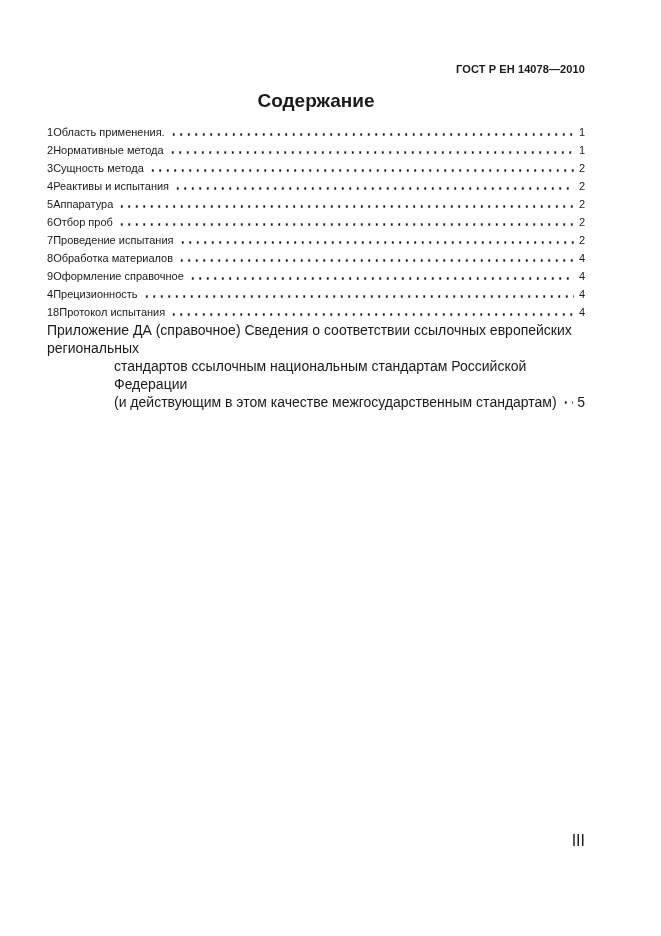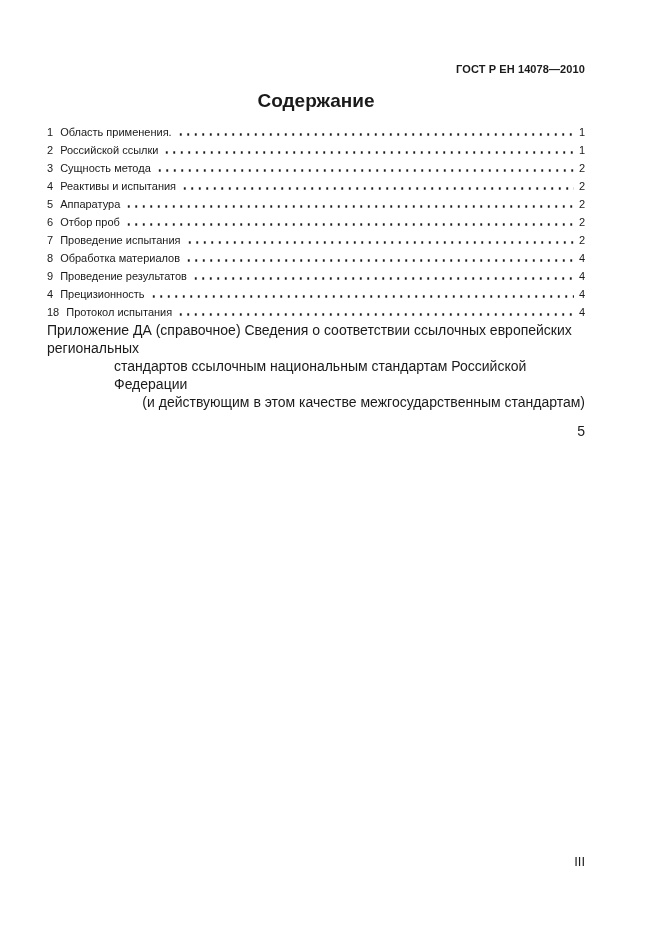--- a/index.html
+++ b/index.html
@@ -42,21 +42,20 @@
     display: flex;
     align-items: baseline;
     line-height: 18px;
     white-space: nowrap;
   }
   .toc-num {
     flex: 0 0 auto;
   }
   .toc-label {
     flex: 0 0 auto;
-    margin-left: 7px;
   }
   .leader {
     flex: 1 1 auto;
     align-self: baseline;
     height: 11px;
     margin: 0 4px 0 5px;
     background-image: radial-gradient(circle, #1a1a1a 1px, rgba(0,0,0,0) 1.35px);
     background-size: 7.5px 3px;
     background-repeat: repeat-x;
     background-position: left bottom;
@@ -70,27 +69,26 @@
     font-size: 14px;
     line-height: 18px;
   }
   .appendix-line-indent {
     margin-left: 67px;
   }
   .appendix-last {
     display: flex;
     align-items: flex-end;
     white-space: nowrap;
-    flex-direction: column;
   }
   .footer-page-num {
     position: absolute;
     right: 76px;
-    bottom: 68px;
-    font-size: 13px;
+    bottom: 89px;
+    font-size: 16px;
     line-height: 13px;
   }
 </style>
 </head>
 <body>
 
 <div class="page">
 
   <div class="doc-header">ГОСТ Р ЕН 14078—2010</div>
 
@@ -100,21 +98,21 @@
 
     <div class="toc-row">
       <span class="toc-num">1</span>
       <span class="toc-label">Область применения.</span>
       <span class="leader"></span>
       <span class="toc-page">1</span>
     </div>
 
     <div class="toc-row">
       <span class="toc-num">2</span>
-      <span class="toc-label">Российской ссылки</span>
+      <span class="toc-label">Нормативные метода</span>
       <span class="leader"></span>
       <span class="toc-page">1</span>
     </div>
 
     <div class="toc-row">
       <span class="toc-num">3</span>
       <span class="toc-label">Сущность метода</span>
       <span class="leader"></span>
       <span class="toc-page">2</span>
     </div>
@@ -149,21 +147,21 @@
 
     <div class="toc-row">
       <span class="toc-num">8</span>
       <span class="toc-label">Обработка материалов</span>
       <span class="leader"></span>
       <span class="toc-page">4</span>
     </div>
 
     <div class="toc-row">
       <span class="toc-num">9</span>
-      <span class="toc-label">Проведение результатов</span>
+      <span class="toc-label">Оформление справочное</span>
       <span class="leader"></span>
       <span class="toc-page">4</span>
     </div>
 
     <div class="toc-row">
       <span class="toc-num">4</span>
       <span class="toc-label">Прецизионность</span>
       <span class="leader"></span>
       <span class="toc-page">4</span>
     </div>

